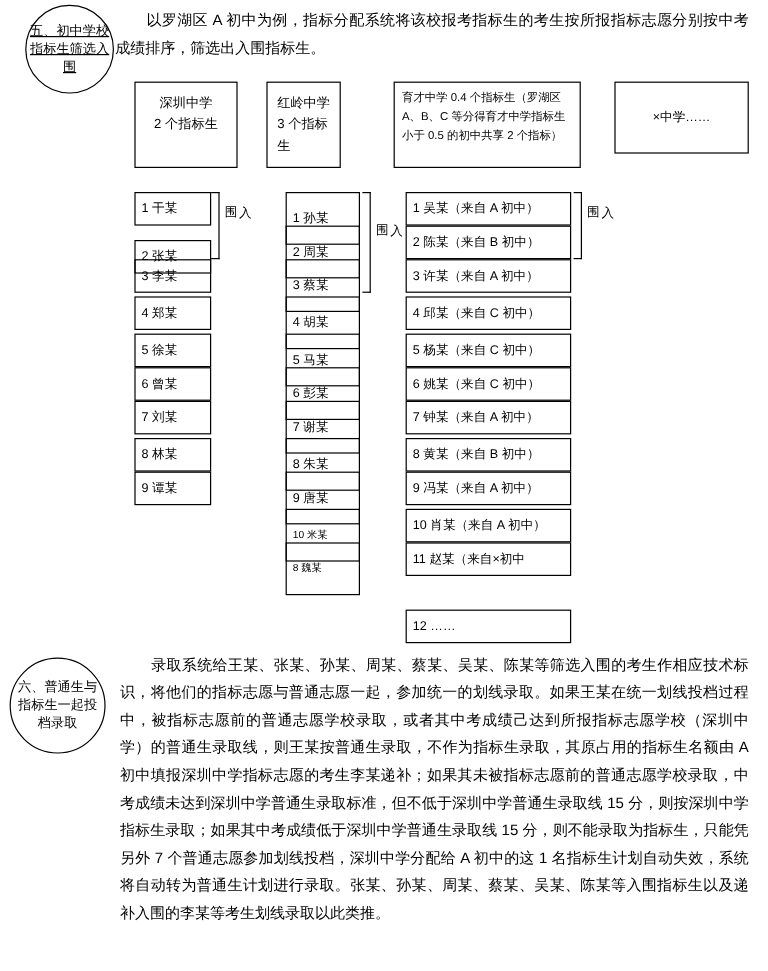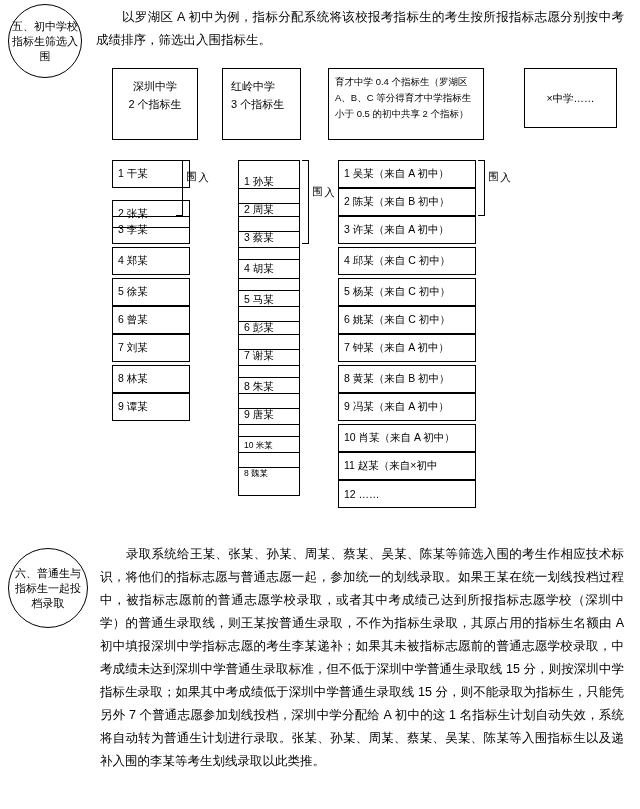--- a/index.html
+++ b/index.html
@@ -35,24 +35,25 @@
     box-sizing: border-box;
     display: flex;
     align-items: center;
     justify-content: center;
     text-align: center;
     font-size: 11px;
     line-height: 15px;
     padding: 4px 3px;
   }
   #sec5-ellipse {
-    left: 8px;
+    left: 21px;
     top: 4px;
     width: 74px;
     height: 74px;
+    text-decoration: underline;
   }
   #sec6-ellipse {
     left: 8px;
     top: 548px;
     width: 80px;
     height: 80px;
   }
   .intro-text {
     position: absolute;
     font-size: 12.5px;
@@ -78,45 +79,45 @@
     border: 1px solid #000;
     box-sizing: border-box;
     font-size: 11px;
     line-height: 18px;
     padding: 8px 8px;
   }
   .school-box .l {
     display: block;
   }
   #school-a { left: 112px; top: 68px; width: 86px; height: 72px; text-align: center; }
-  #school-b { left: 222px; top: 68px; width: 79px; height: 72px; }
+  #school-b { left: 222px; top: 68px; width: 62px; height: 72px; }
   #school-c {
     left: 328px; top: 68px; width: 156px; height: 72px;
     font-size: 9.5px; line-height: 16px; padding: 5px 6px;
   }
   #school-d {
-    left: 524px; top: 68px; width: 93px; height: 60px;
+    left: 512px; top: 68px; width: 112px; height: 60px;
     font-size: 10.5px;
     display: flex; align-items: center; justify-content: center;
     padding: 16px;
   }
 
   
   .cell {
     position: absolute;
     border: 1px solid #000;
     box-sizing: border-box;
     font-size: 10.5px;
     display: flex;
     align-items: center;
     padding-left: 5px;
     white-space: nowrap;
   }
   .cell.small { font-size: 8.5px; }
-  .col-a .cell { left: 112px; width: 78px; height: 28px; text-align: right; }
+  .col-a .cell { left: 112px; width: 64px; height: 28px; text-align: right; }
   .col-b .cell { left: 238px; width: 62px; height: 44px; }
   .col-c .cell { left: 338px; width: 138px; height: 28px; }
 
   
   .bracket {
     position: absolute;
     border-right: 1px solid #000;
     border-top: 1px solid #000;
     border-bottom: 1px solid #000;
     width: 7px;
@@ -194,21 +195,21 @@
       <div class="cell" style="top:188px">2 陈某（来自 B 初中）</div>
       <div class="cell" style="top:216px">3 许某（来自 A 初中）</div>
       <div class="cell" style="top:247px">4 邱某（来自 C 初中）</div>
       <div class="cell" style="top:278px">5 杨某（来自 C 初中）</div>
       <div class="cell" style="top:306px">6 姚某（来自 C 初中）</div>
       <div class="cell" style="top:334px">7 钟某（来自 A 初中）</div>
       <div class="cell" style="top:365px">8 黄某（来自 B 初中）</div>
       <div class="cell" style="top:393px">9 冯某（来自 A 初中）</div>
       <div class="cell" style="top:424px">10 肖某（来自 A 初中）</div>
       <div class="cell" style="top:452px">11 赵某（来自×初中</div>
-      <div class="cell" style="top:480px">12 ……</div>
+      <div class="cell" style="top:508px">12 ……</div>
     </div>
 
     <div class="bracket" id="brk-a"></div>
     <div class="brk-label" id="brk-a-label">入围</div>
 
     <div class="bracket" id="brk-b"></div>
     <div class="brk-label" id="brk-b-label">入围</div>
 
     <div class="bracket" id="brk-c"></div>
     <div class="brk-label" id="brk-c-label">入围</div>

